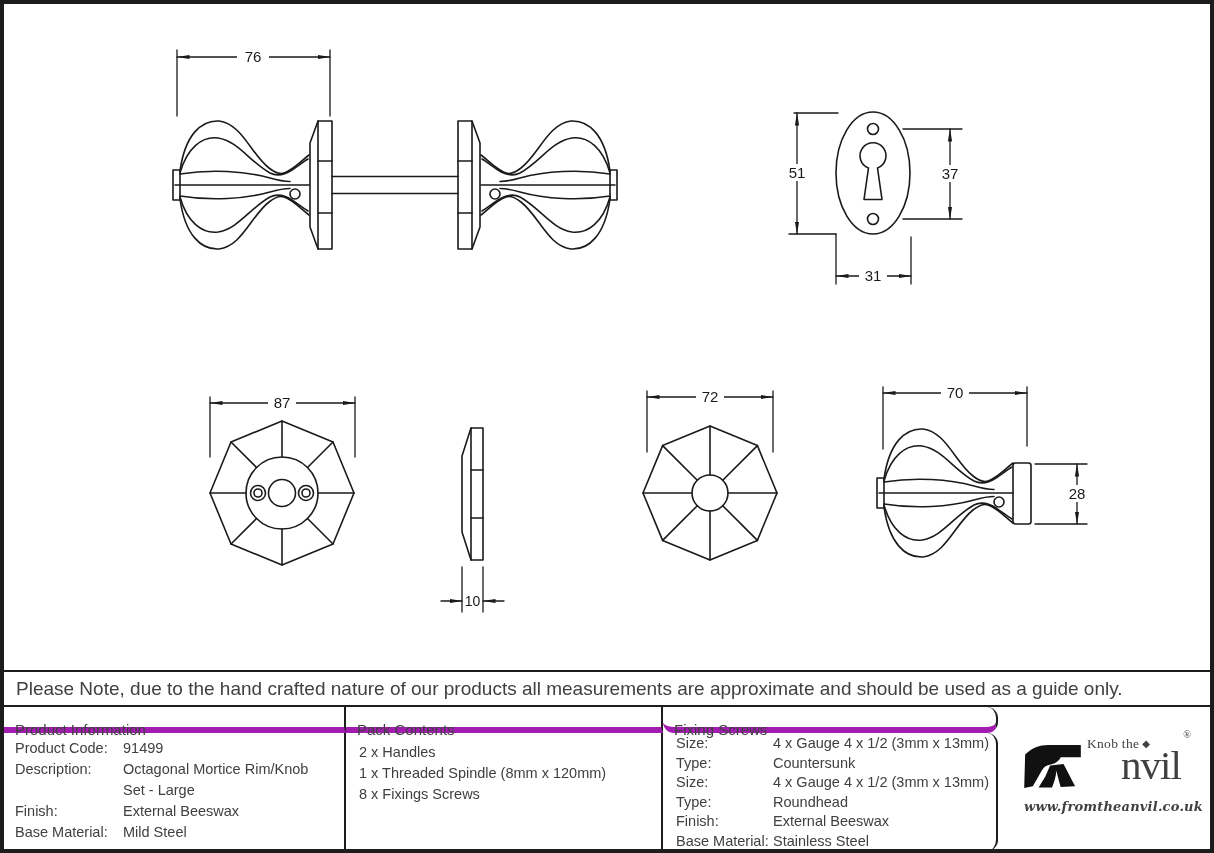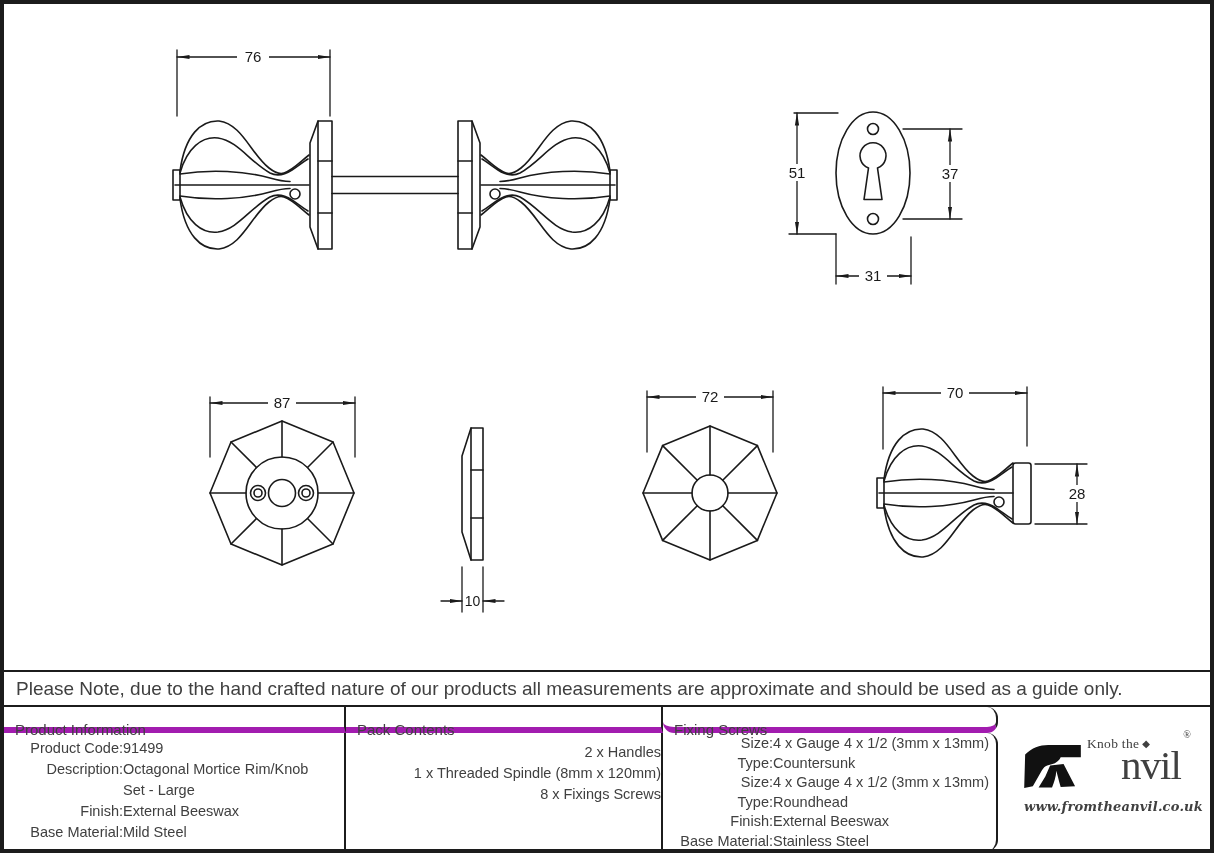--- a/index.html
+++ b/index.html
@@ -31,21 +31,21 @@
     flex:1;
     display:grid;
     grid-template-columns:342px 317px 335px 1fr;
     grid-template-rows:26px 1fr;
   }
   .th{
     font-size:15px;
     padding:14px 0 0 11px;
     border-bottom:6px solid #a21caf;
   }
-  .td{font-size:14.5px;text-align:right;}
+  .td{font-size:14.5px;}
   .cr{border-right:2px solid #1c1c1c;}
   .c1{grid-column:1;}
   .c2{grid-column:2;}
   .c3{grid-column:3;border-radius:11px;}
   .logo-cell{
     grid-column:4;grid-row:1/3;
     display:flex;align-items:center;justify-content:center;
   }
   .kv{display:flex;}
   .kv .k{flex:0 0 auto;}

